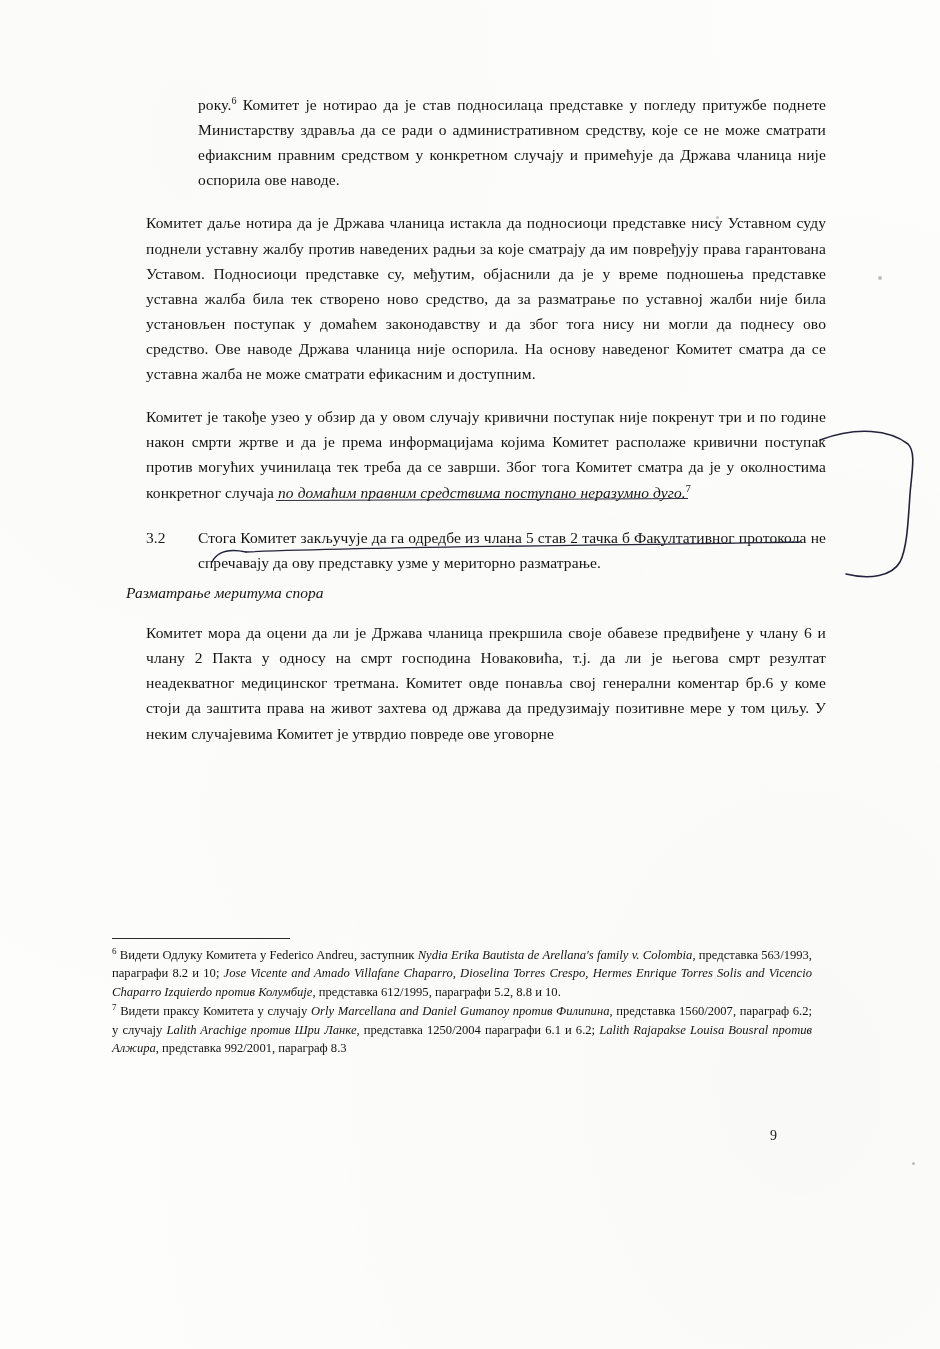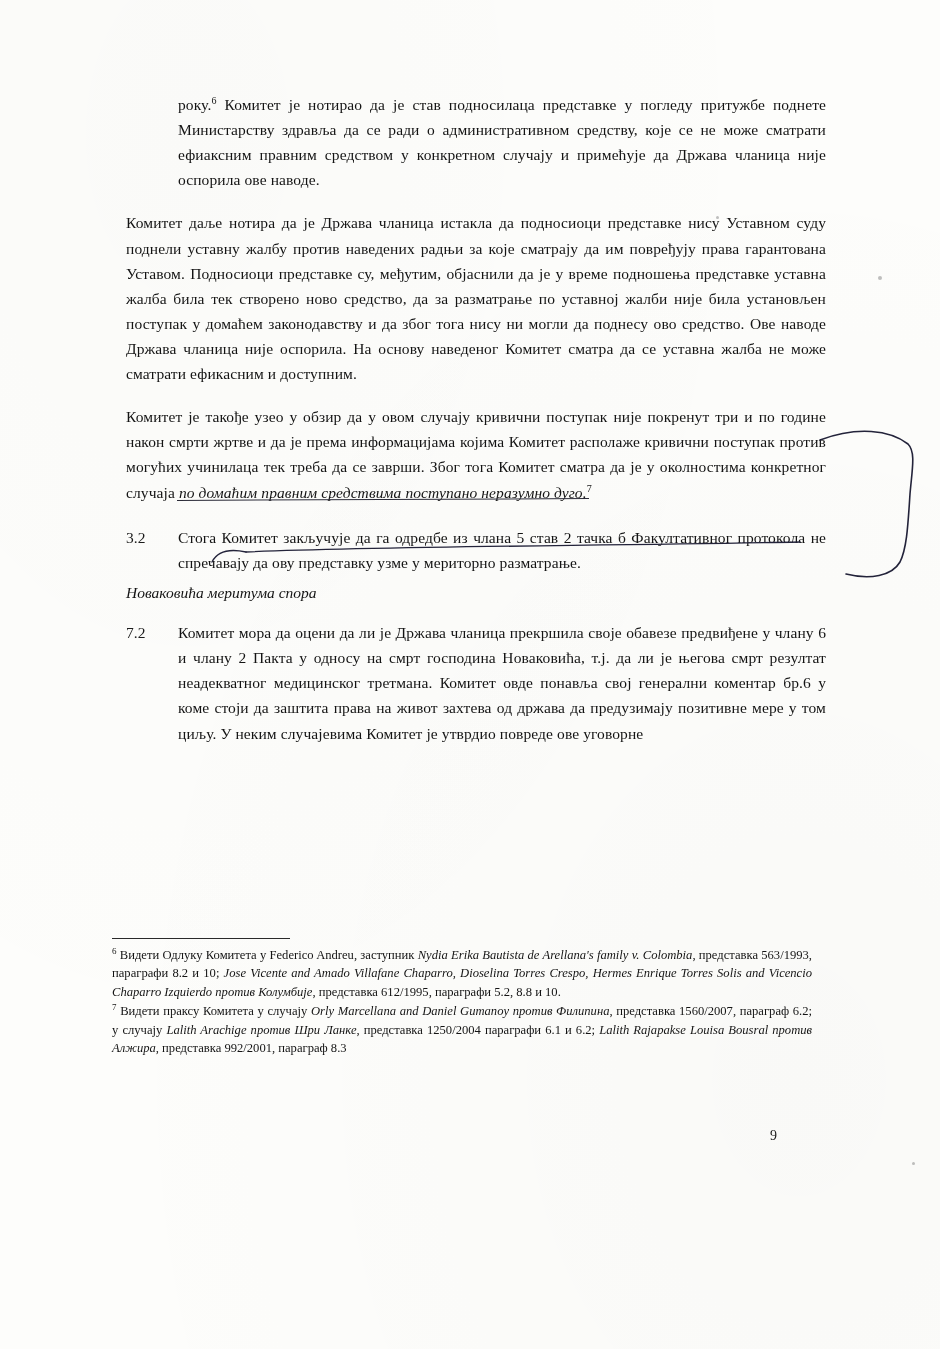--- a/index.html
+++ b/index.html
@@ -30,20 +30,21 @@
   }
   .content {
     position: absolute;
     left: 126px;
     top: 92px;
     width: 700px;
   }
   .para {
     display: flex;
     margin-bottom: 18px;
+    margin-left: 20px;
   }
   .para .num {
     width: 52px;
     flex: 0 0 52px;
     font-size: 15.5px;
     line-height: 1.62;
     color: #1b1b1b;
   }
   .para .body {
     flex: 1;
@@ -153,25 +154,24 @@
       <div class="body">
         <span>Комитет је такође узео у обзир да у овом случају кривични поступак није покренут три и по године након смрти жртве и да је према информацијама којима Комитет располаже кривични поступак против могућих учинилаца тек треба да се заврши. Због тога Комитет сматра да је у околностима конкретног случаја </span><span class="underline-hand">по домаћим правним средствима поступано неразумно дуго.</span><sup>7</sup>
       </div>
     </div>
 
     <div class="para" style="margin-bottom:6px;">
       <div class="num">3.2</div>
       <div class="body">Стога Комитет закључује да га одредбе из члана 5 став 2 тачка б Факултативног протокола не спречавају да ову представку узме у мериторно разматрање.</div>
     </div>
 
-    <div class="subheading">Новаковића меритума спора</div>
+    <div class="subheading">Разматрање меритума спора</div>
 
 
     <div class="para">
-      <div class="num">7.2</div>
       <div class="body">Комитет мора да оцени да ли је Држава чланица прекршила своје обавезе предвиђене у члану 6 и члану 2 Пакта у односу на смрт господина Новаковића, т.ј. да ли је његова смрт резултат неадекватног медицинског третмана. Комитет овде понавља свој генерални коментар бр.6 у коме стоји да заштита права на живот захтева од држава да предузимају позитивне мере у том циљу. У неким случајевима Комитет је утврдио повреде ове уговорне</div>
     </div>
   </div>
 
   <svg class="annot" style="left:812px; top:420px;" width="110" height="165" viewBox="0 0 110 165">
     <path d="M8 20 C 45 6, 78 10, 96 24 C 104 32, 100 50, 98 74 C 96 104, 95 128, 88 142 C 80 156, 58 160, 34 154" fill="none" stroke="#23233a" stroke-width="1.6" stroke-linecap="round"></path>
   </svg>
   <svg class="annot" style="left:188px; top:536px;" width="640" height="40" viewBox="0 0 640 40">
     <path d="M24 26 C 30 14, 44 13, 58 16" fill="none" stroke="#23233a" stroke-width="1.4" stroke-linecap="round"></path>
     <path d="M58 16 C 200 10, 420 10, 612 6" fill="none" stroke="#23233a" stroke-width="1.3" stroke-linecap="round"></path>

